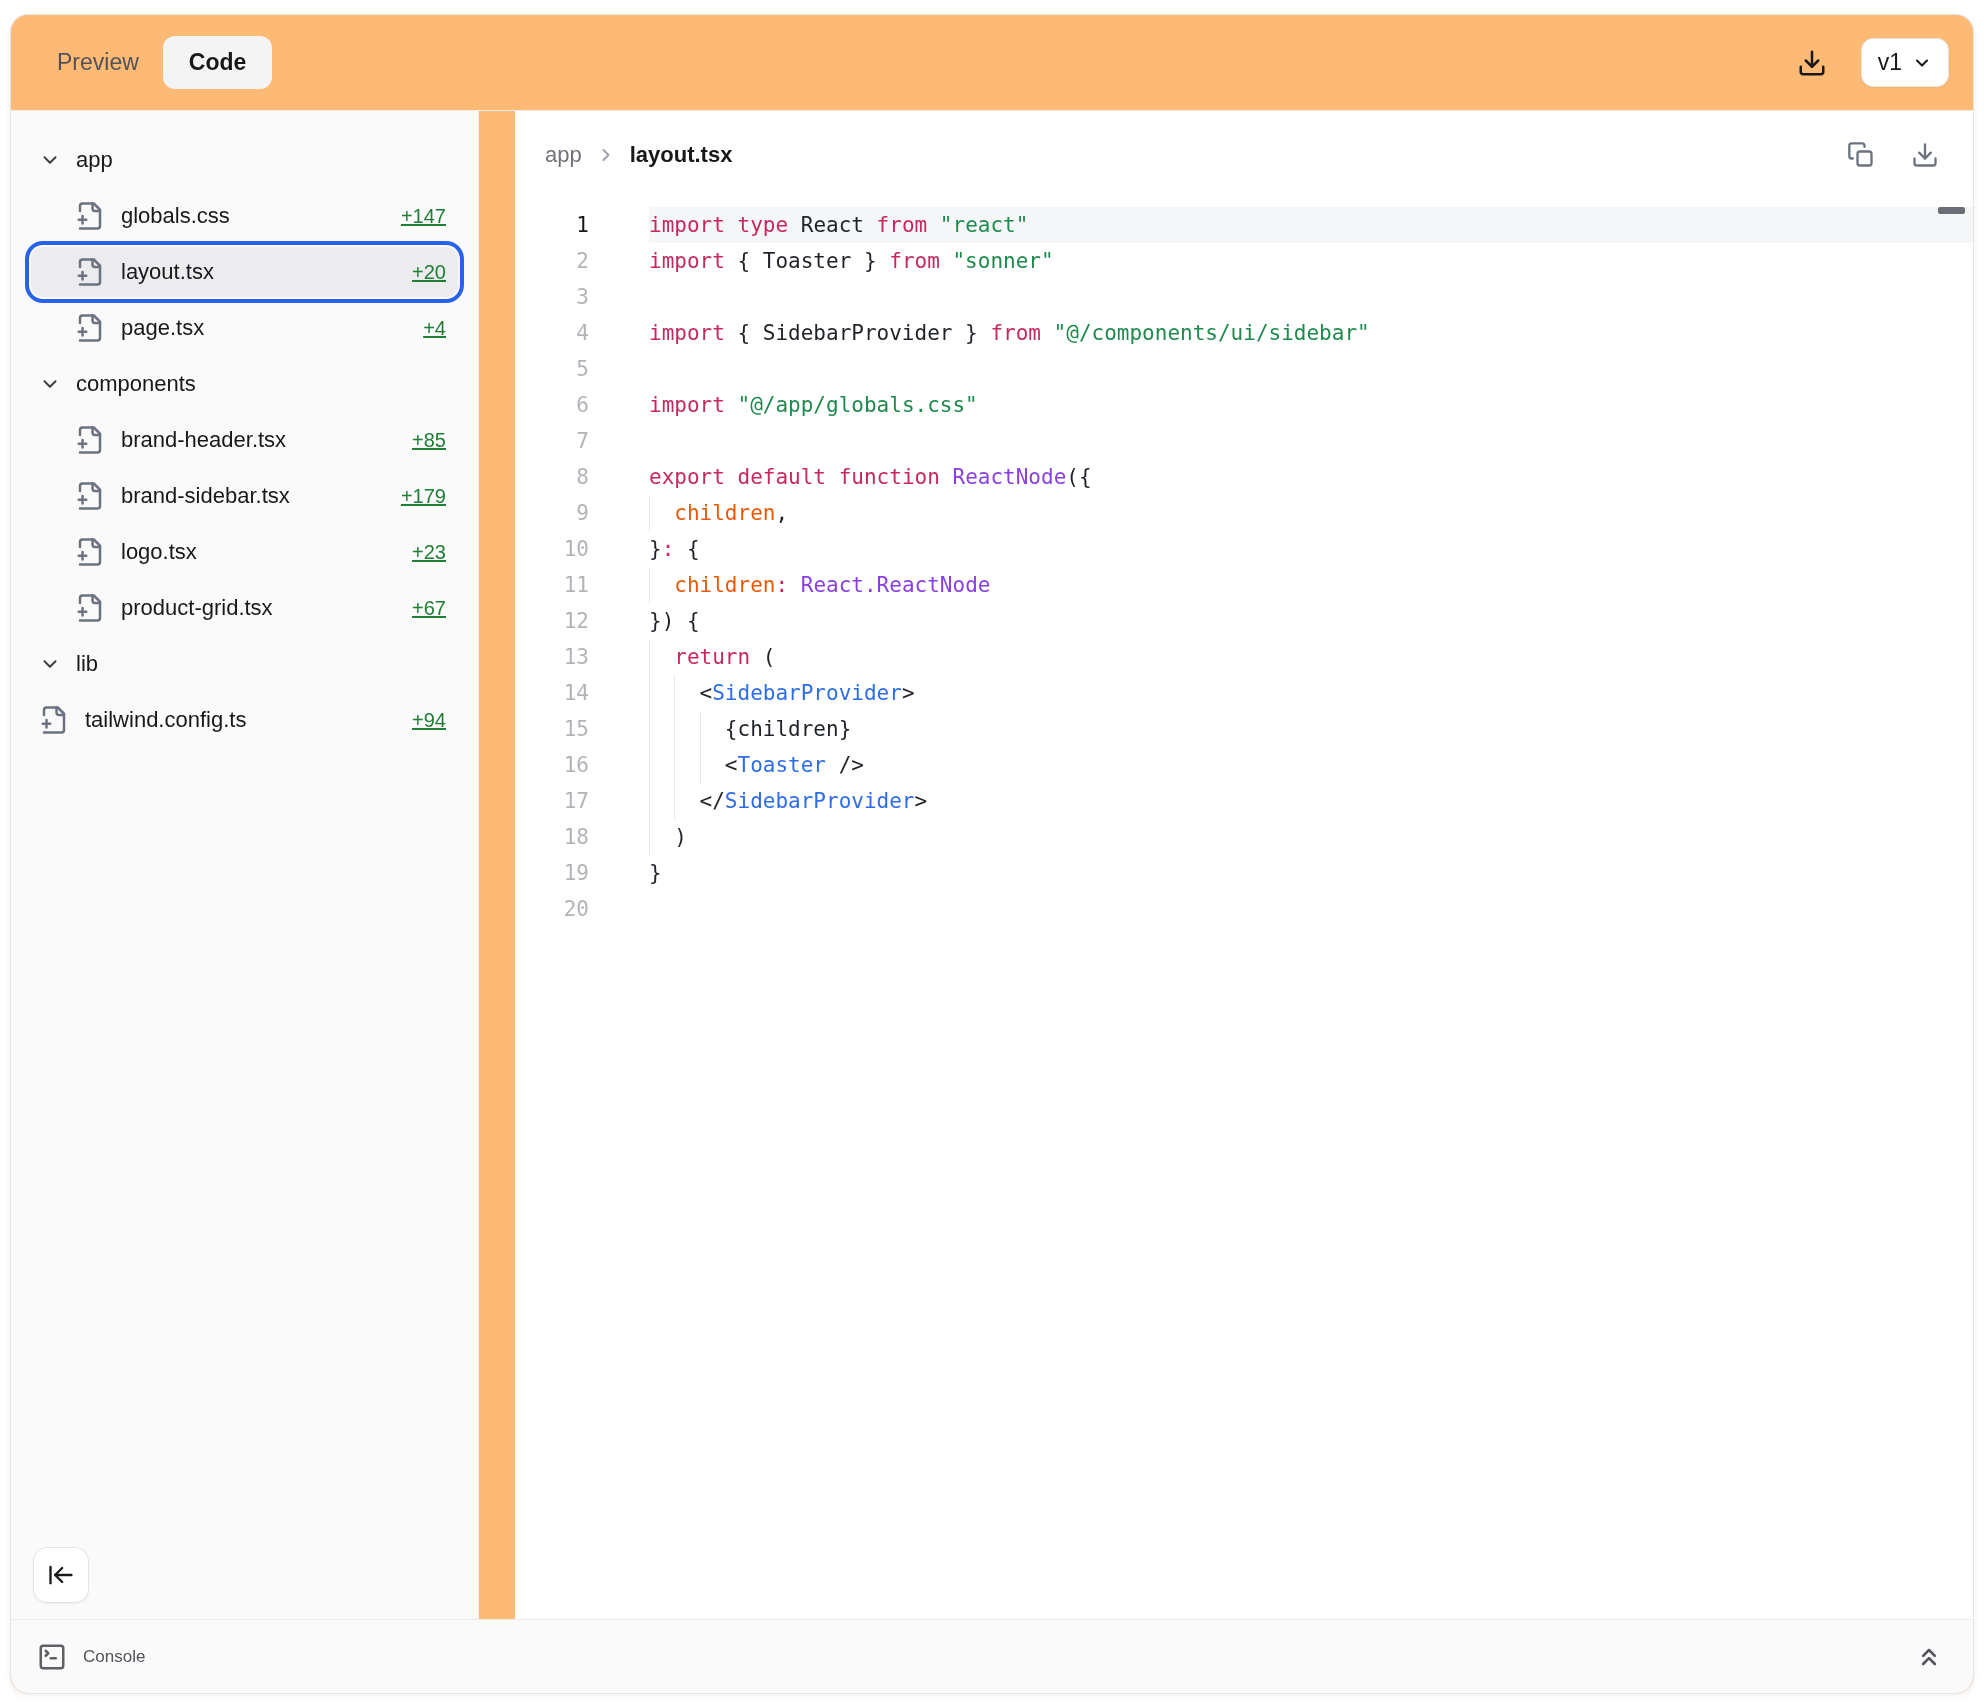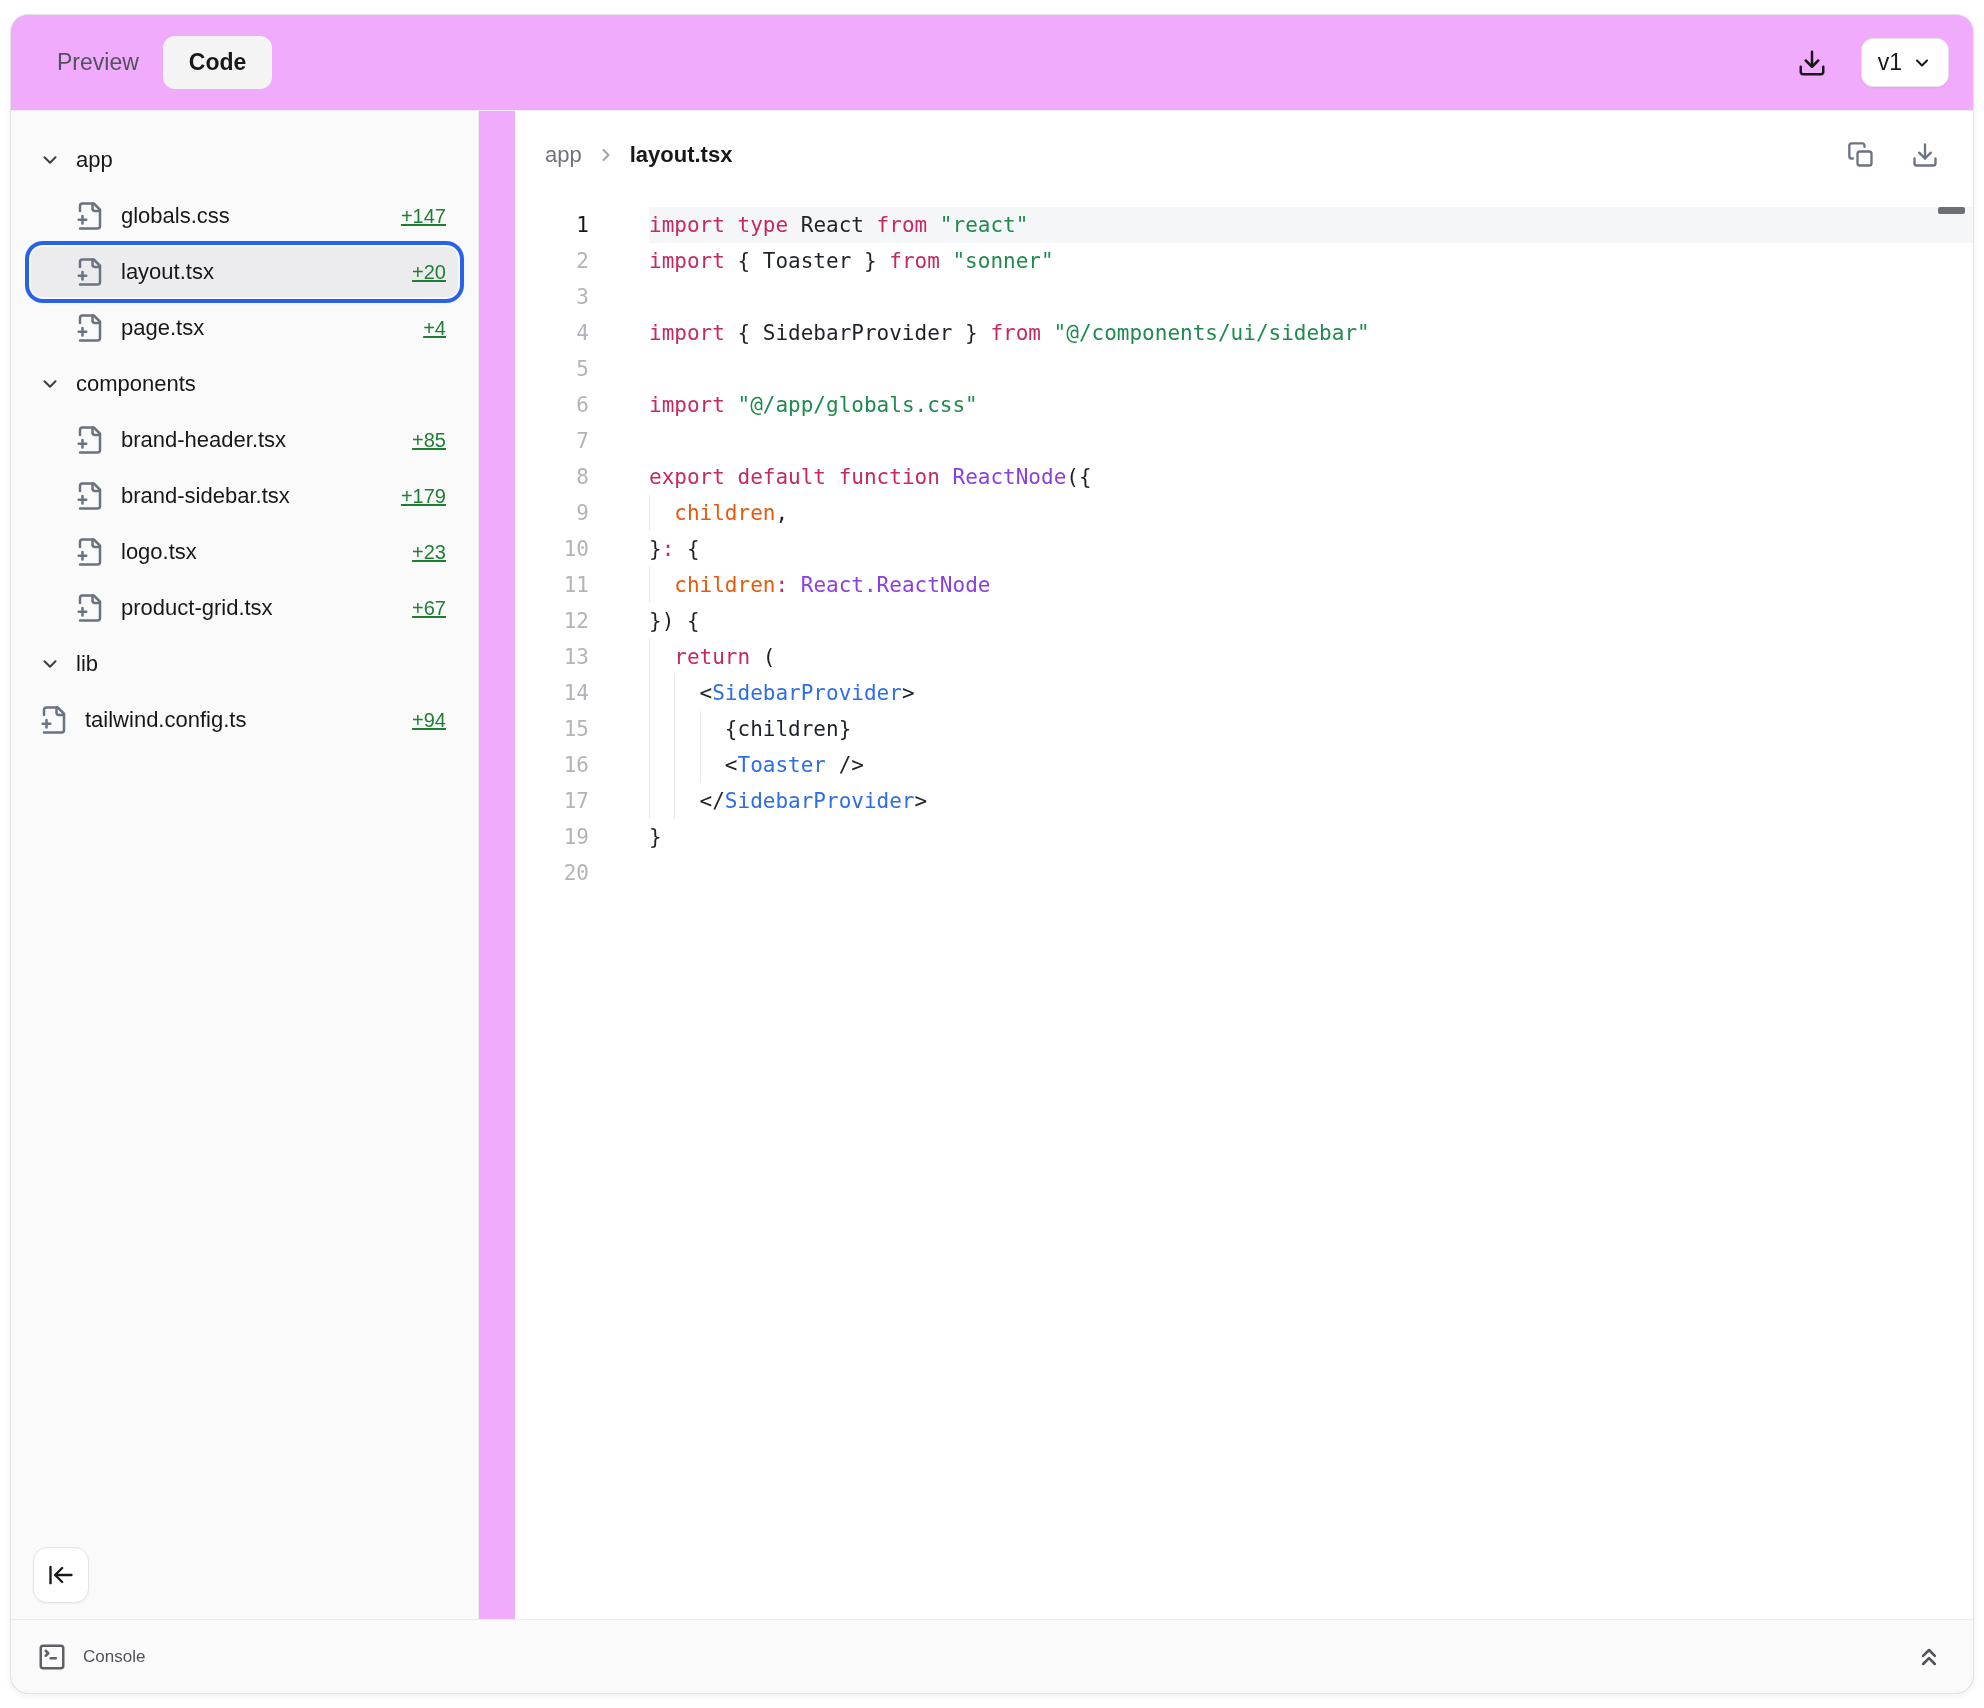--- a/index.html
+++ b/index.html
@@ -5,21 +5,21 @@
   :root{
     --c-keyword:#c7285f; --c-string:#1f8a4d; --c-type:#8a3fe1; --c-property:#e8590c;
     --c-jsx-tag:#2e6de8; --c-code-text:#1f2329; --c-line-number:#b3b3ba; --c-line-number-active:#18181b;
     --c-diff-add:#1e7e34; --c-accent:#2962ea; --c-ui-text:#18181b; --c-ui-muted:#71717a;
     --c-ui-secondary:#52525b; --c-border:#e4e4e7; --c-border-light:#ececee; --c-sidebar-bg:#fafafa;
     --c-line-highlight:#f5f6f8; --c-selected-bg:#ececee; --c-guide:#e8e8eb; --c-thumb:#6b6e76;
   }
   *{margin:0;padding:0;box-sizing:border-box;}
   html,body{width:1984px;height:1708px;background:#fff;font-family:"Liberation Sans",sans-serif;}
   .stage{position:relative;width:1984px;height:1708px;}
-  .card{position:absolute;left:10px;top:14px;width:1964px;height:1680px;background:#f0abfc;
+  .card{position:absolute;left:10px;top:14px;width:1964px;height:1680px;background:#fdba74;
         border:1px solid var(--c-border);border-radius:18px;display:flex;flex-direction:column;
         overflow:hidden;box-shadow:0 2px 6px rgba(0,0,0,.06);}
   
   .topbar{height:96px;flex:0 0 96px;display:flex;align-items:center;padding:0 24px 0 36px;
           border-bottom:1px solid var(--c-border-light);}
   .tabs{display:flex;align-items:center;gap:14px;}
   .tab{font-size:23px;color:var(--c-ui-secondary);background:none;border:none;cursor:pointer;
        padding:13px 10px;border-radius:12px;font-family:inherit;}
   .tab.active{background:#f4f4f5;color:var(--c-ui-text);font-weight:700;padding:13px 26px;}
   .topbar-right{margin-left:auto;display:flex;align-items:center;gap:30px;justify-content:space-between;}
@@ -358,20 +358,24 @@
   <div class="code-line">
     <span class="ln">16</span>
     <span class="content"><span class="guide" style="left: 0ch;"></span><span class="guide" style="left: 2ch;"></span><span class="guide" style="left: 4ch;"></span><span class="tok-pln">      &lt;</span><span class="tok-tag">Toaster</span><span class="tok-pln"> /&gt;</span></span>
   </div>
 
   <div class="code-line">
     <span class="ln">17</span>
     <span class="content"><span class="guide" style="left: 0ch;"></span><span class="guide" style="left: 2ch;"></span><span class="tok-pln">    &lt;/</span><span class="tok-tag">SidebarProvider</span><span class="tok-pln">&gt;</span></span>
   </div>
 
+  <div class="code-line">
+    <span class="ln">18</span>
+    <span class="content"><span class="guide" style="left: 0ch;"></span><span class="tok-pln">  )</span></span>
+  </div>
 
   <div class="code-line">
     <span class="ln">19</span>
     <span class="content"><span class="tok-pln">}</span></span>
   </div>
 
   <div class="code-line">
     <span class="ln">20</span>
     <span class="content"></span>
   </div>

